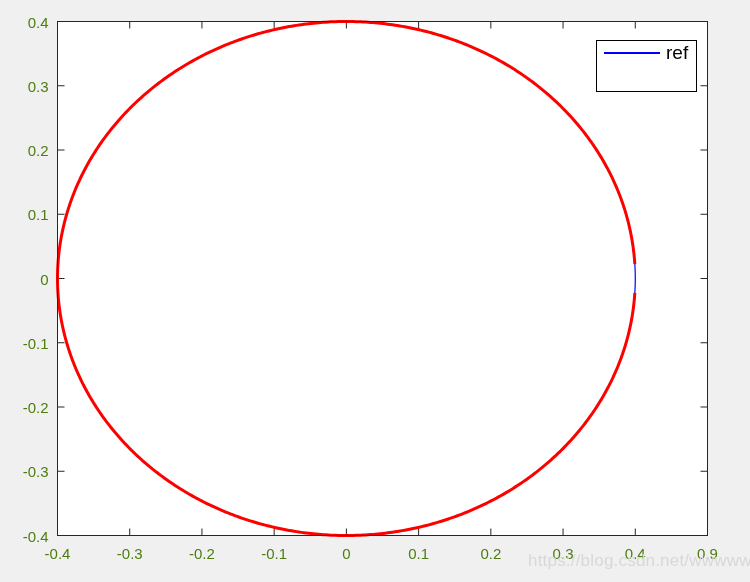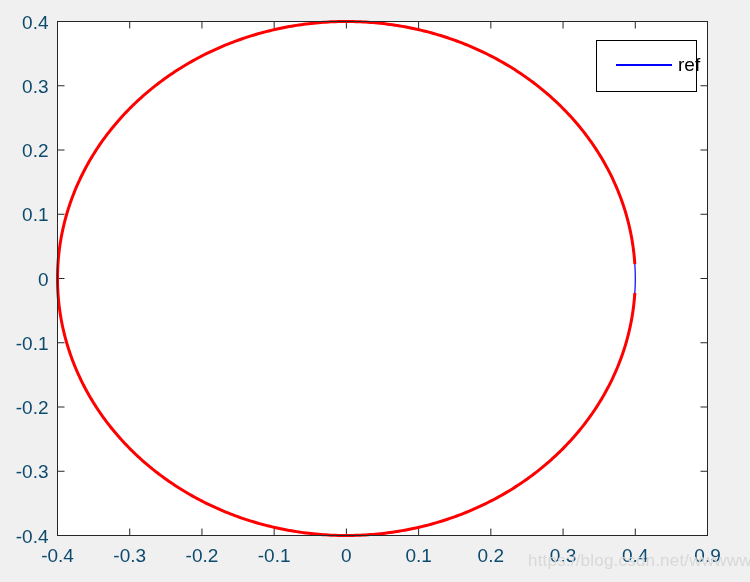--- a/index.html
+++ b/index.html
@@ -20,39 +20,39 @@
     background: #f0f0f0;
   }
   #plot-svg {
     position: absolute;
     left: 0;
     top: 0;
   }
   .tick-label {
     position: absolute;
     font-family: "Liberation Sans", sans-serif;
-    font-size: 19px;
-    color: #0c4a6e;
+    font-size: 15px;
+    color: #4d7c0f;
     white-space: nowrap;
     line-height: 1;
   }
   .ytick-label {
     text-align: right;
     transform: translateY(-50%);
   }
   .xtick-label {
     text-align: center;
     transform: translateX(-50%);
   }
   #legend-box {
     position: absolute;
     background: #ffffff;
     border: 1px solid #000000;
     box-sizing: border-box;
-    padding: 12px;
+    padding: 0;
   }
   .legend-entry {
     display: flex;
     align-items: center;
     height: 23px;
   }
   .legend-swatch {
     width: 56px;
     height: 12px;
     position: relative;

